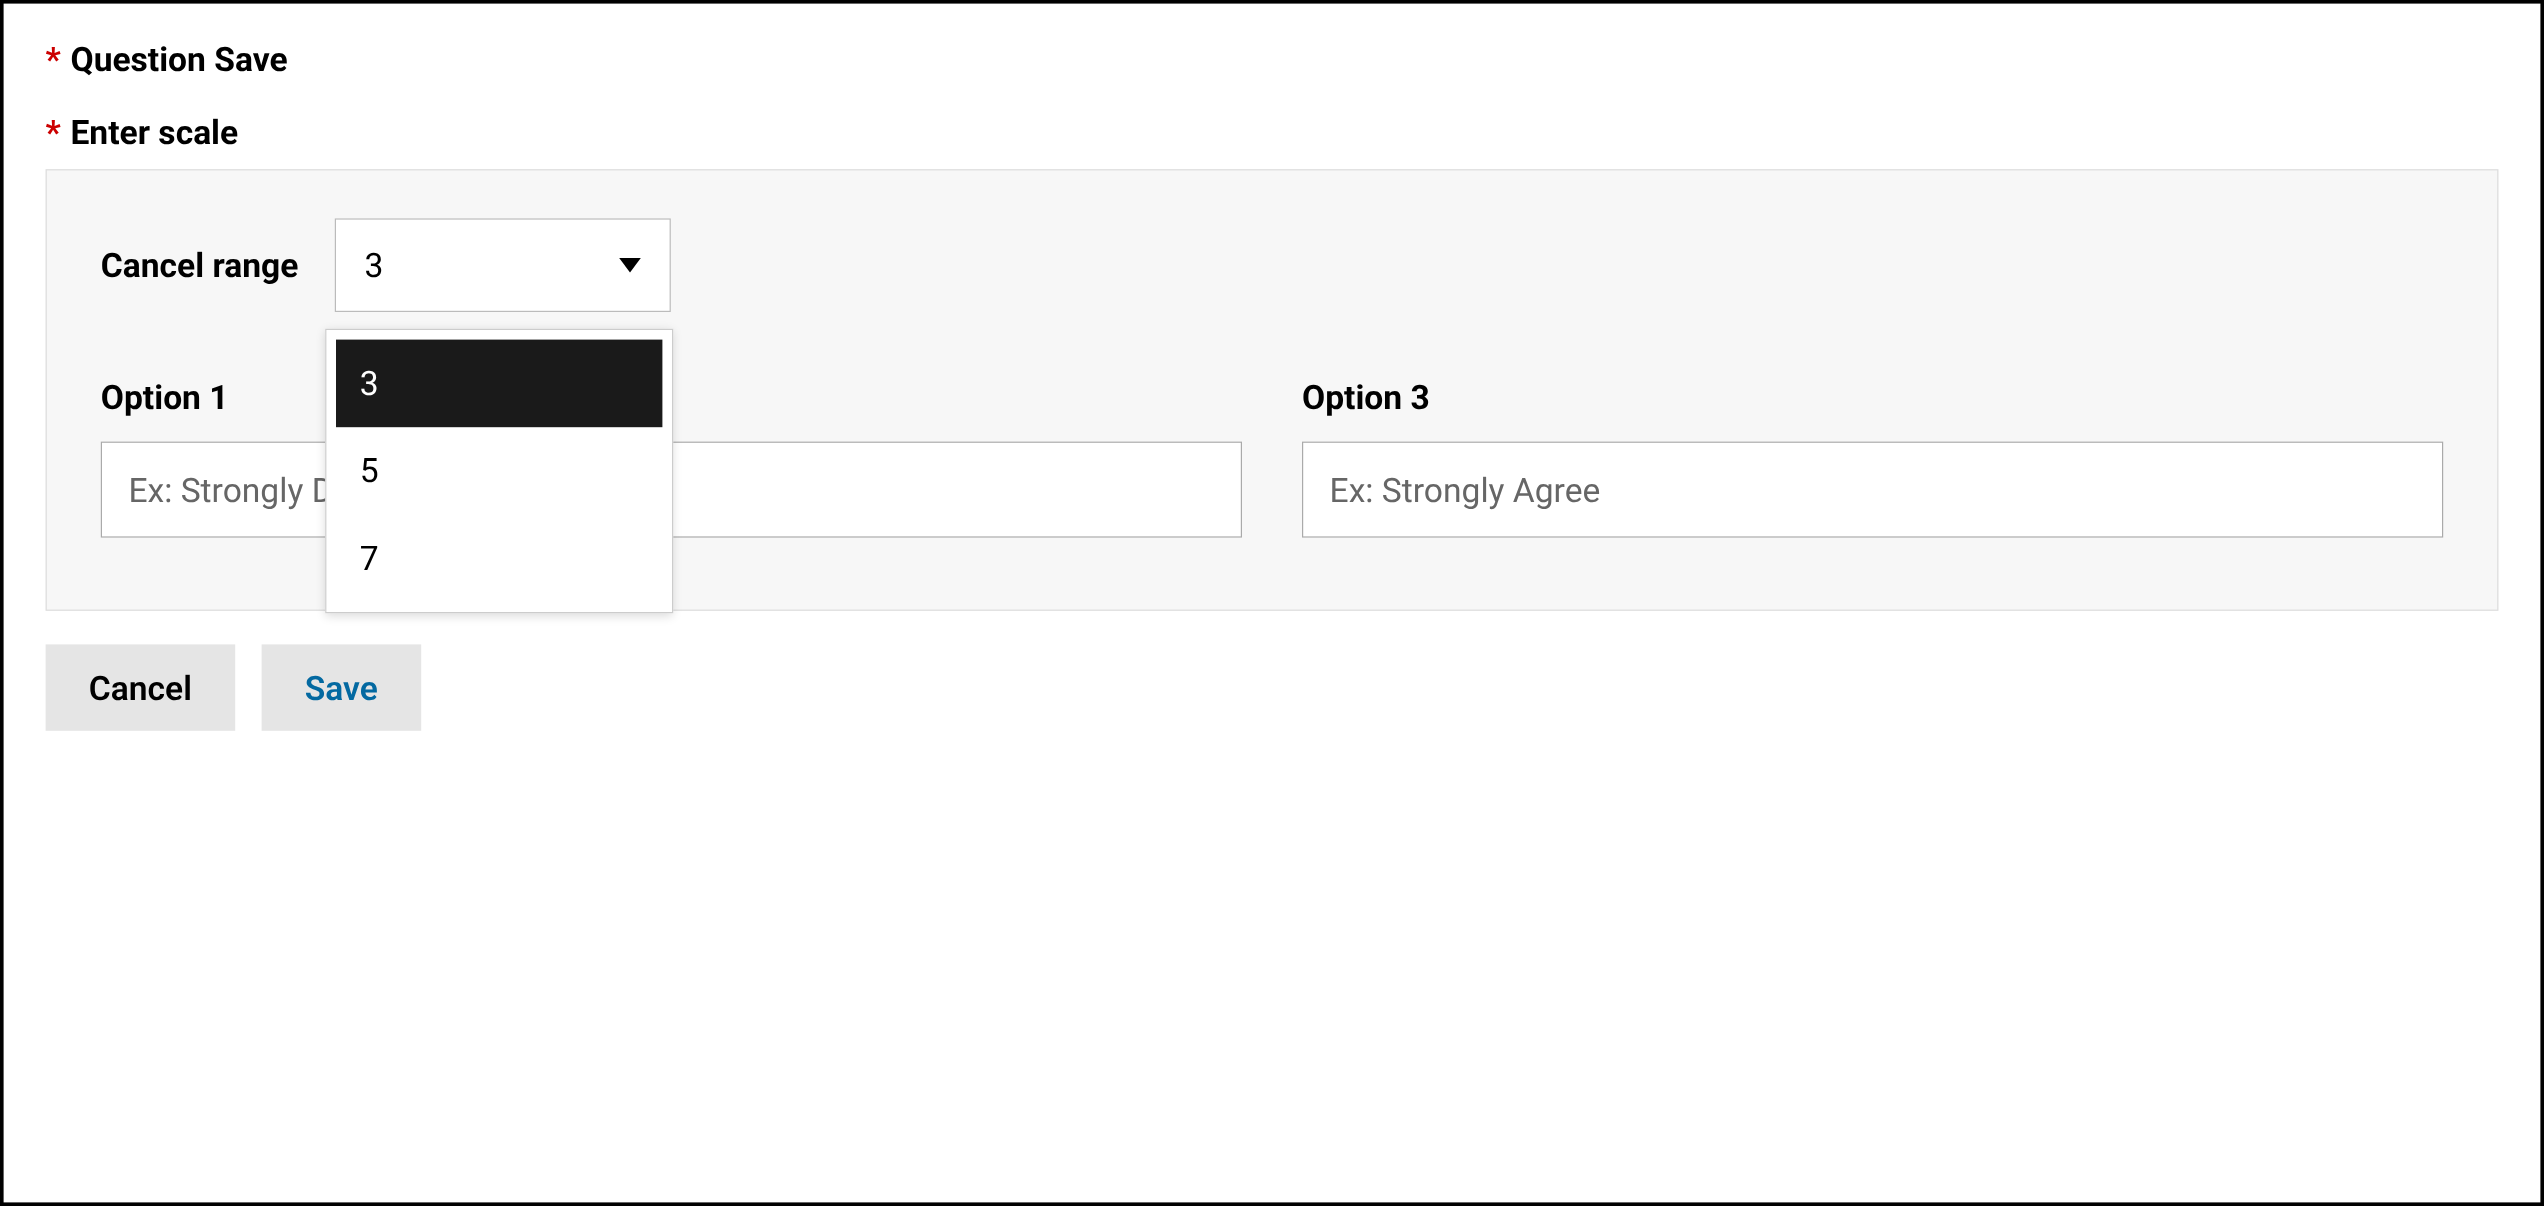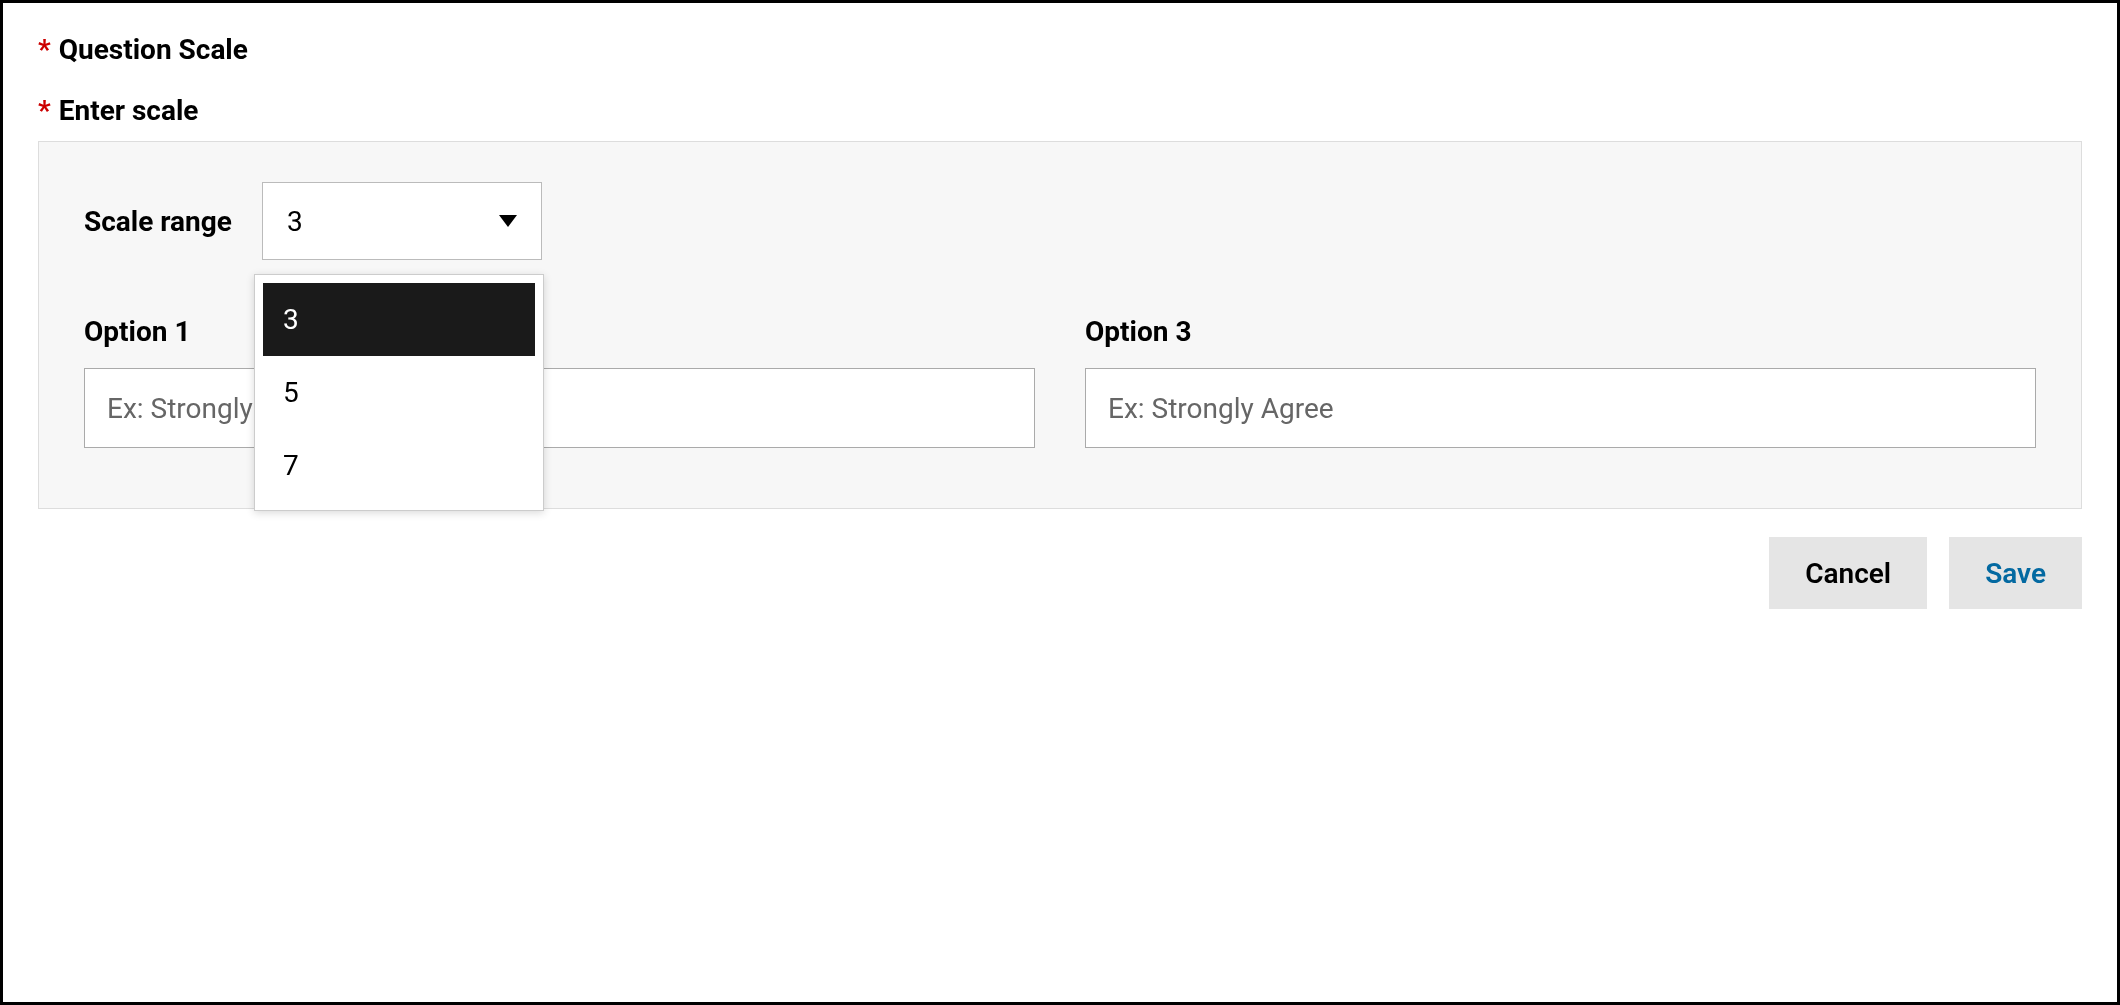--- a/index.html
+++ b/index.html
@@ -159,21 +159,21 @@
       background: #fff;
       cursor: pointer;
       flex-shrink: 0;
     }
     .checkbox-label {
       font-size: 28px;
       color: #000;
     }
     .button-row {
       display: flex;
-      justify-content: flex-end;
+      justify-content: flex-start;
       gap: 22px;
       margin-top: 28px;
     }
     .btn {
       height: 72px;
       padding: 0 36px;
       font-size: 28px;
       font-weight: 600;
       border: none;
       background: #e5e5e5;
@@ -187,34 +187,34 @@
     }
   </style>
 </head>
 <body>
 
 <div class="dialog">
 
   <div class="field-group">
     <div class="field-label">
       <span class="required-asterisk">*</span>
-      <span>Question Scale</span>
+      <span>Question Save</span>
     </div>
   </div>
 
   <div class="field-group">
     <div class="field-label">
       <span class="required-asterisk">*</span>
       <span>Enter scale</span>
     </div>
 
     <div class="scale-panel">
 
       <div class="scale-range-row">
-        <span class="scale-range-label">Scale range</span>
+        <span class="scale-range-label">Cancel range</span>
         <div class="dropdown-wrapper">
           <div class="dropdown-select">
             <span>3</span>
             <span class="dropdown-caret"></span>
           </div>
           <div class="dropdown-menu">
             <div class="dropdown-option selected">3</div>
             <div class="dropdown-option">5</div>
             <div class="dropdown-option">7</div>
           </div>

